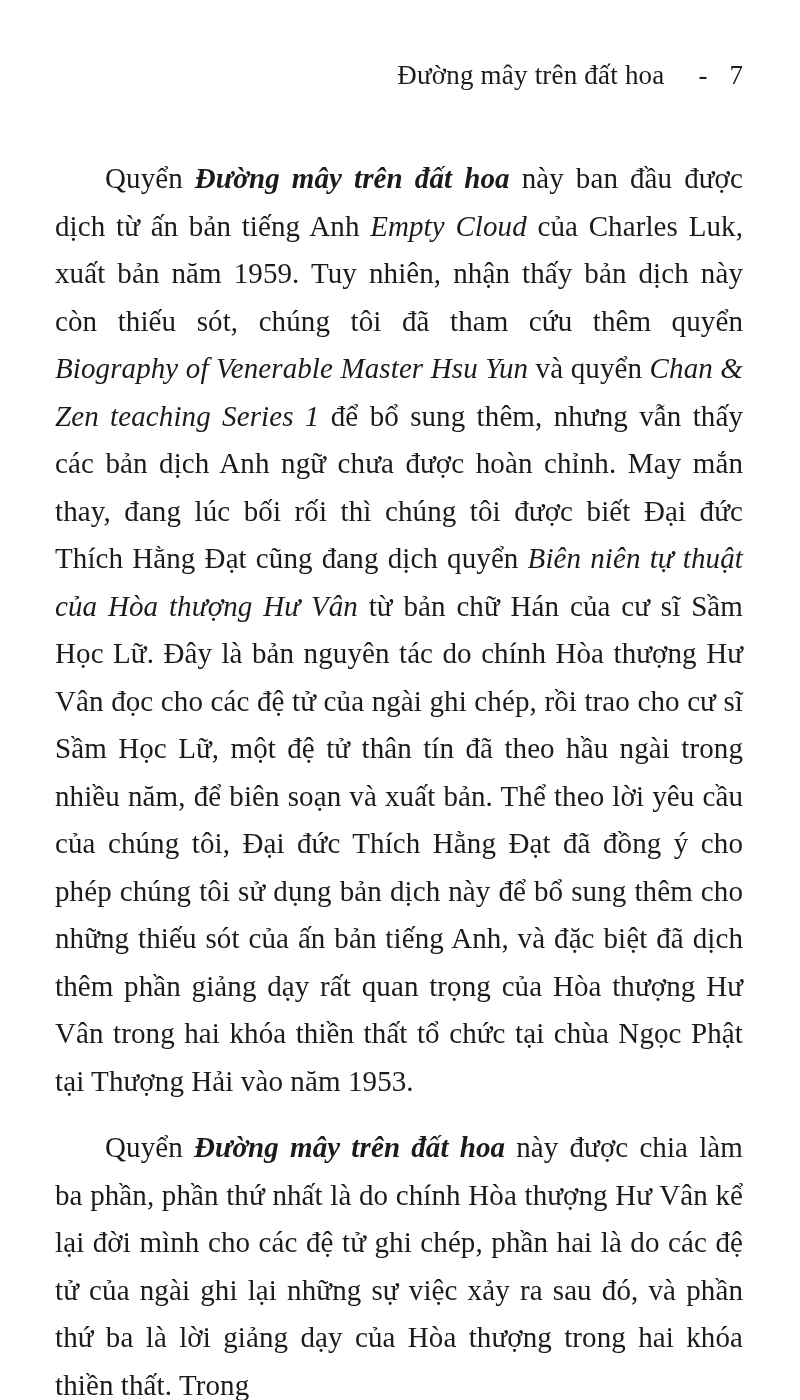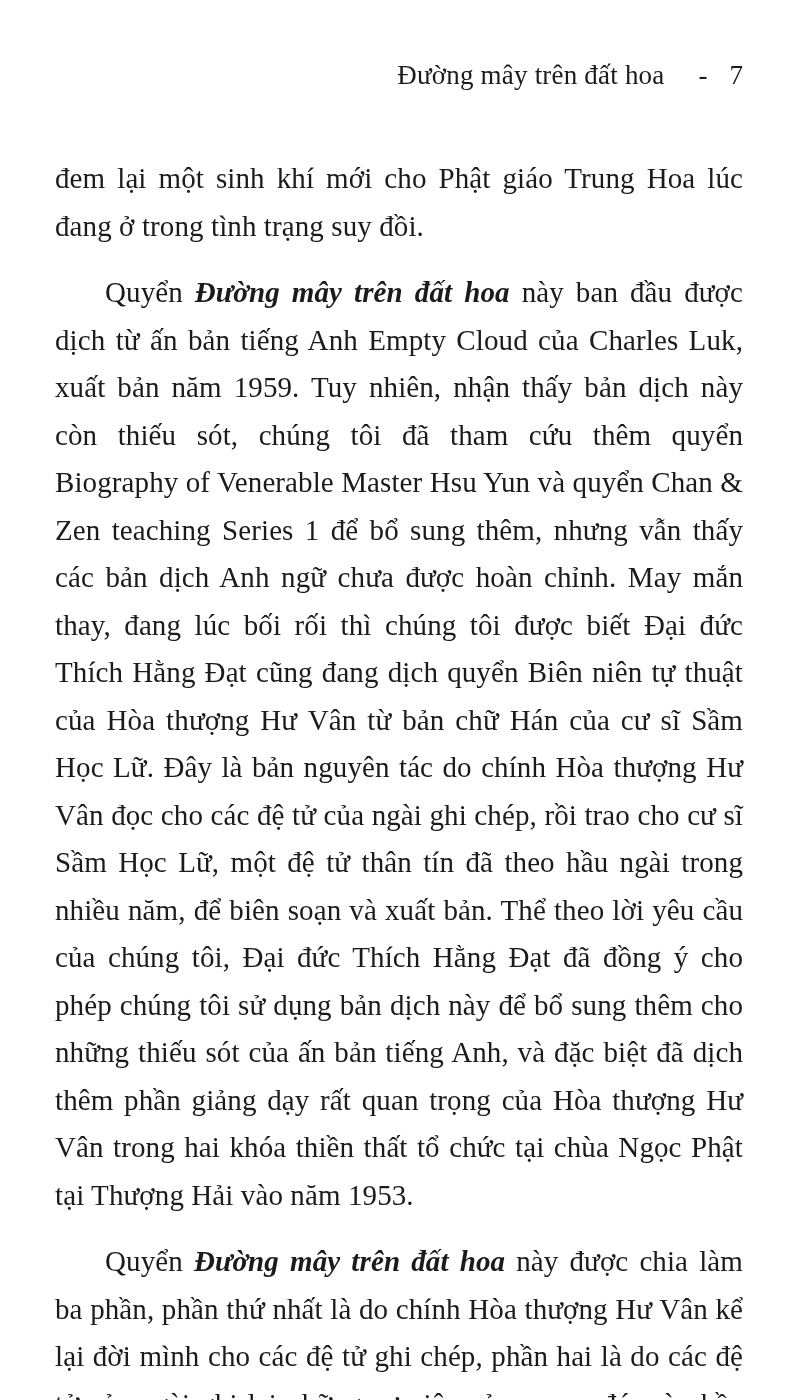--- a/index.html
+++ b/index.html
@@ -47,32 +47,31 @@
   .page-body p {
     margin: 0;
   }
   .page-body p + p {
     margin-top: 19px;
   }
   .page-body p.indent {
     text-indent: 50px;
   }
   .run-normal { font-style: normal; font-weight: normal; }
-  .run-italic { font-weight: normal; }
+  .run-italic { font-style: italic; font-weight: normal; }
   .run-bold-italic { font-style: italic; font-weight: bold; }
 </style>
 </head>
 <body>
 
 <div class="page">
   <div class="page-header">
     <span class="running-title">Đường mây trên đất hoa</span>
     <span class="header-sep">-</span>
     <span class="page-number">7</span>
   </div>
 
   <div class="page-body">
 
-  <p><span class="run-normal">đem lại một sinh khí mới cho Phật giáo Trung Hoa lúc đang ở trong tình trạng suy đồi.</span></p>
       <p class="indent"><span class="run-normal">Quyển </span><span class="run-bold-italic">Đường mây trên đất hoa</span><span class="run-normal"> này ban đầu được dịch từ ấn bản tiếng Anh </span><span class="run-italic">Empty Cloud</span><span class="run-normal"> của Charles Luk, xuất bản năm 1959. Tuy nhiên, nhận thấy bản dịch này còn thiếu sót, chúng tôi đã tham cứu thêm quyển </span><span class="run-italic">Biography of Venerable Master Hsu Yun</span><span class="run-normal"> và quyển </span><span class="run-italic">Chan &amp; Zen teaching Series 1</span><span class="run-normal"> để bổ sung thêm, nhưng vẫn thấy các bản dịch Anh ngữ chưa được hoàn chỉnh. May mắn thay, đang lúc bối rối thì chúng tôi được biết Đại đức Thích Hằng Đạt cũng đang dịch quyển </span><span class="run-italic">Biên niên tự thuật của Hòa thượng Hư Vân</span><span class="run-normal"> từ bản chữ Hán của cư sĩ Sầm Học Lữ. Đây là bản nguyên tác do chính Hòa thượng Hư Vân đọc cho các đệ tử của ngài ghi chép, rồi trao cho cư sĩ Sầm Học Lữ, một đệ tử thân tín đã theo hầu ngài trong nhiều năm, để biên soạn và xuất bản. Thể theo lời yêu cầu của chúng tôi, Đại đức Thích Hằng Đạt đã đồng ý cho phép chúng tôi sử dụng bản dịch này để bổ sung thêm cho những thiếu sót của ấn bản tiếng Anh, và đặc biệt đã dịch thêm phần giảng dạy rất quan trọng của Hòa thượng Hư Vân trong hai khóa thiền thất tổ chức tại chùa Ngọc Phật tại Thượng Hải vào năm 1953.</span></p>
       <p class="indent"><span class="run-normal">Quyển </span><span class="run-bold-italic">Đường mây trên đất hoa</span><span class="run-normal"> này được chia làm ba phần, phần thứ nhất là do chính Hòa thượng Hư Vân kể lại đời mình cho các đệ tử ghi chép, phần hai là do các đệ tử của ngài ghi lại những sự việc xảy ra sau đó, và phần thứ ba là lời giảng dạy của Hòa thượng trong hai khóa thiền thất. Trong</span></p>
     </div>
 </div>
 
 </body></html>

